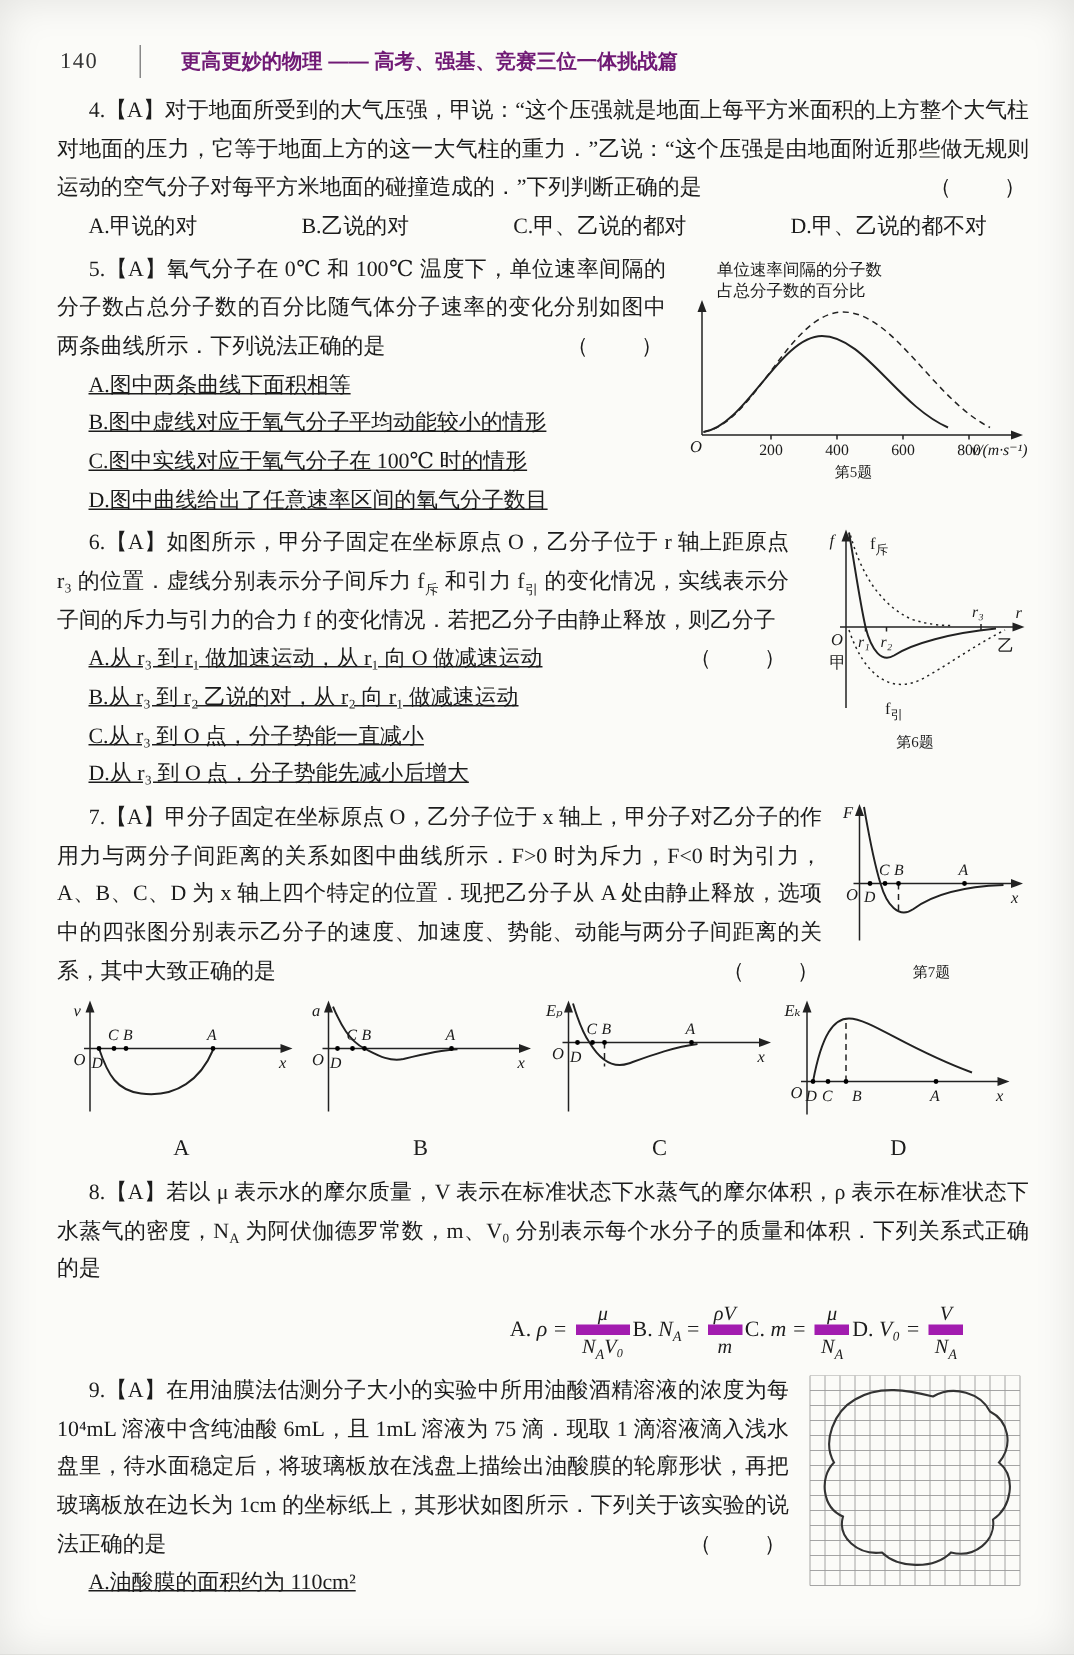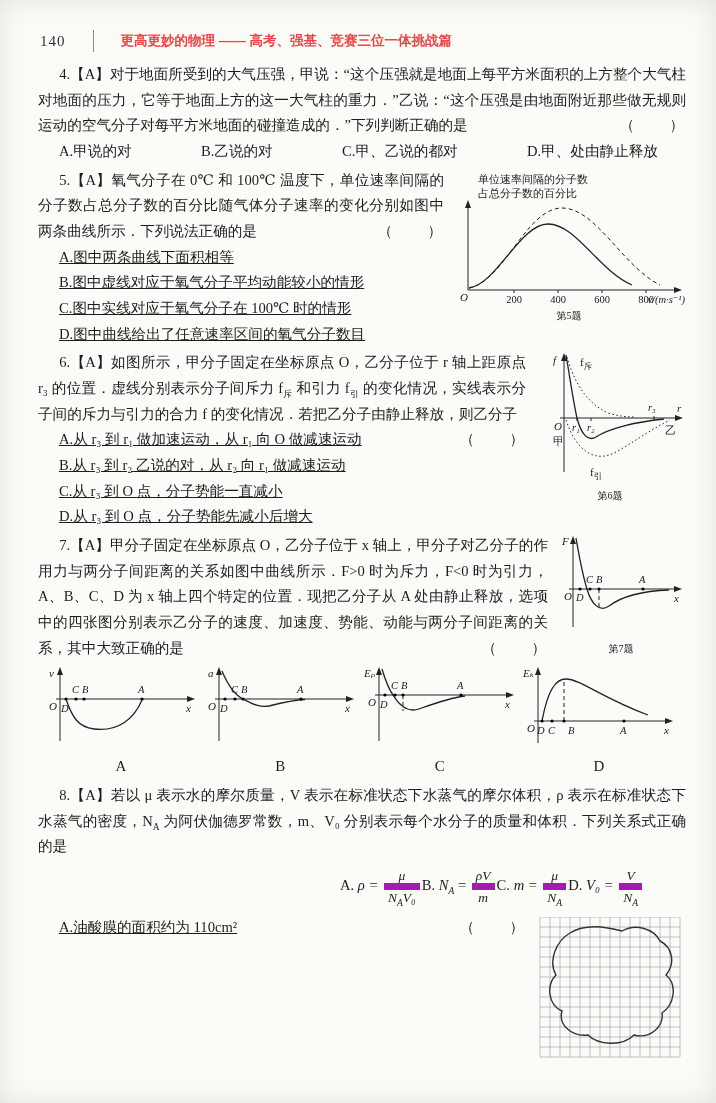--- a/index.html
+++ b/index.html
@@ -6,21 +6,21 @@
   .page{
     position:relative;width:716px;height:1103px;margin:0 auto;
     background:#fbfbf8;overflow:hidden;
     box-shadow:inset 0 0 28px rgba(0,0,0,.10);
     font-family:"Liberation Serif","DejaVu Serif",serif;
     color:#1c1c1c;
   }
   .header{display:flex;align-items:center;gap:27px;padding:30px 0 0 40px;}
   .pagenum{font-size:15px;color:#333;letter-spacing:1px;}
   .hdiv{width:1px;height:22px;background:#888;}
-  .btitle{font-family:"Liberation Sans","DejaVu Sans",sans-serif;font-weight:bold;font-size:13.5px;color:#ef4444;}
+  .btitle{font-family:"Liberation Sans","DejaVu Sans",sans-serif;font-weight:bold;font-size:13.5px;color:#701a75;}
   .content{padding:10px 30px 0 38px;font-size:14.6px;line-height:1.76;text-align:justify;}
   .problem{margin:0 0 3px 0;display:flow-root;}
   .ptext{margin:0;text-indent:1.45em;}
   .blank{float:right;letter-spacing:2px;}
   .opt-row{display:flex;justify-content:space-between;padding:0 28px 0 21px;}
   .opt-list{margin:0 0 0 21px;text-decoration:underline;}
   .opt-line{display:block;}
   .fig{float:right;text-align:center;}
   .fig5{width:234px;margin:2px 0 2px 8px;}
   .fig6{width:152px;margin:0 0 0 8px;}
@@ -63,21 +63,21 @@
   </div>
 
   <div class="content">
 
     <section class="problem">
       <p class="ptext"><span>4.【A】对于地面所受到的大气压强，甲说：“这个压强就是地面上每平方米面积的上方整个大气柱对地面的压力，它等于地面上方的这一大气柱的重力．”乙说：“这个压强是由地面附近那些做无规则运动的空气分子对每平方米地面的碰撞造成的．”下列判断正确的是</span><span class="blank">（　　）</span></p>
       <div class="opt-row">
         <span class="opt">A.甲说的对</span>
         <span class="opt">B.乙说的对</span>
         <span class="opt">C.甲、乙说的都对</span>
-        <span class="opt">D.甲、处由静止释放</span>
+        <span class="opt">D.甲、乙说的都不对</span>
       </div>
     </section>
 
     <section class="problem">
       <div class="fig fig5">
         <svg width="234" height="136" viewBox="0 0 234 136">
           <text x="26" y="13">单位速率间隔的分子数</text>
           <text x="26" y="27">占总分子数的百分比</text>
           <line class="axis" x1="16" y1="36" x2="16" y2="120"></line>
           <polygon class="ah" points="16,30 13,38 19,38"></polygon>
@@ -293,20 +293,20 @@
     </section>
 
     <section class="problem">
       <div class="fig fig9">
         <svg width="146" height="142" viewBox="0 0 146 142">
           <path class="grid" d="M2,0V140M12,0V140M22,0V140M32,0V140M42,0V140M52,0V140M62,0V140M72,0V140M82,0V140M92,0V140M102,0V140M112,0V140M122,0V140M132,0V140M142,0V140"></path>
           <path class="grid" d="M2,0H142M2,10H142M2,20H142M2,30H142M2,40H142M2,50H142M2,60H142M2,70H142M2,80H142M2,90H142M2,100H142M2,110H142M2,120H142M2,130H142M2,140H142"></path>
           <path class="blob" d="M32,16 C48,6 68,10 84,14 C98,6 116,12 122,24 C134,30 138,46 128,58 C140,68 136,88 124,96 C126,110 112,122 96,118 C84,130 60,128 50,118 C34,120 20,108 24,94 C10,88 8,68 18,58 C10,44 18,24 32,16 Z"></path>
         </svg>
       </div>
-      <p class="ptext"><span class="blank">（　　）</span></p>
+      <p class="ptext"><span>9.【A】在用油膜法估测分子大小的实验中所用油酸酒精溶液的浓度为每 10⁴mL 溶液中含纯油酸 6mL，且 1mL 溶液为 75 滴．现取 1 滴溶液滴入浅水盘里，待水面稳定后，将玻璃板放在浅盘上描绘出油酸膜的轮廓形状，再把玻璃板放在边长为 1cm 的坐标纸上，其形状如图所示．下列关于该实验的说法正确的是</span><span class="blank">（　　）</span></p>
       <div class="opt-list">
         <span class="opt-line">A.油酸膜的面积约为 110cm²</span>
       </div>
     </section>
 
   </div>
 </div>
 
 </body></html>

